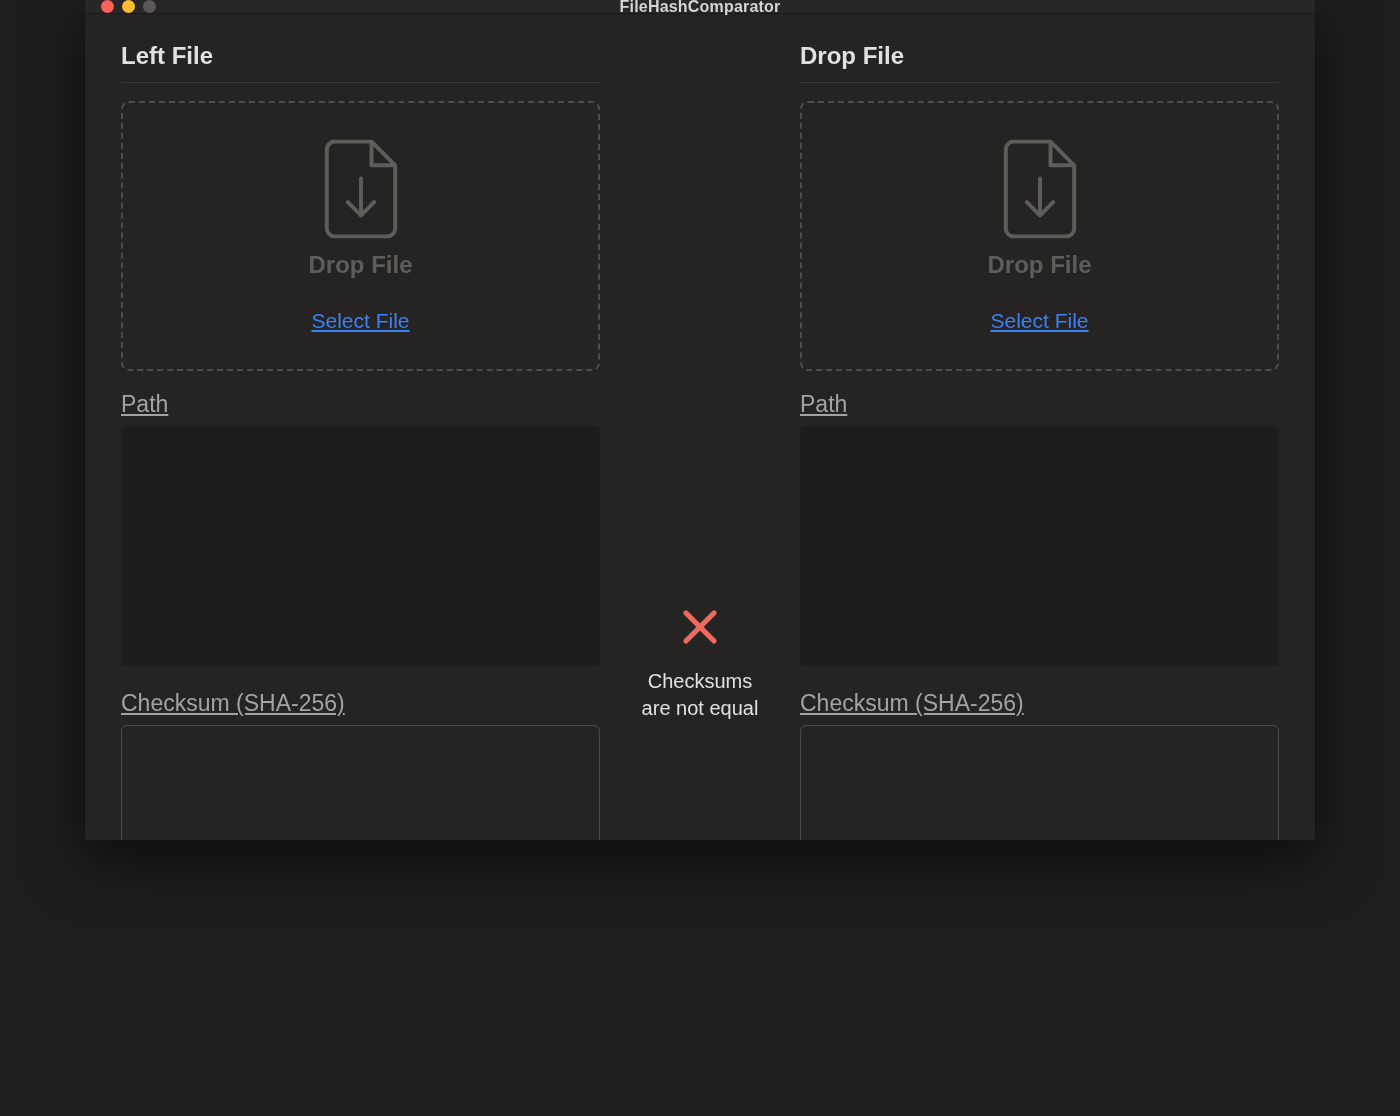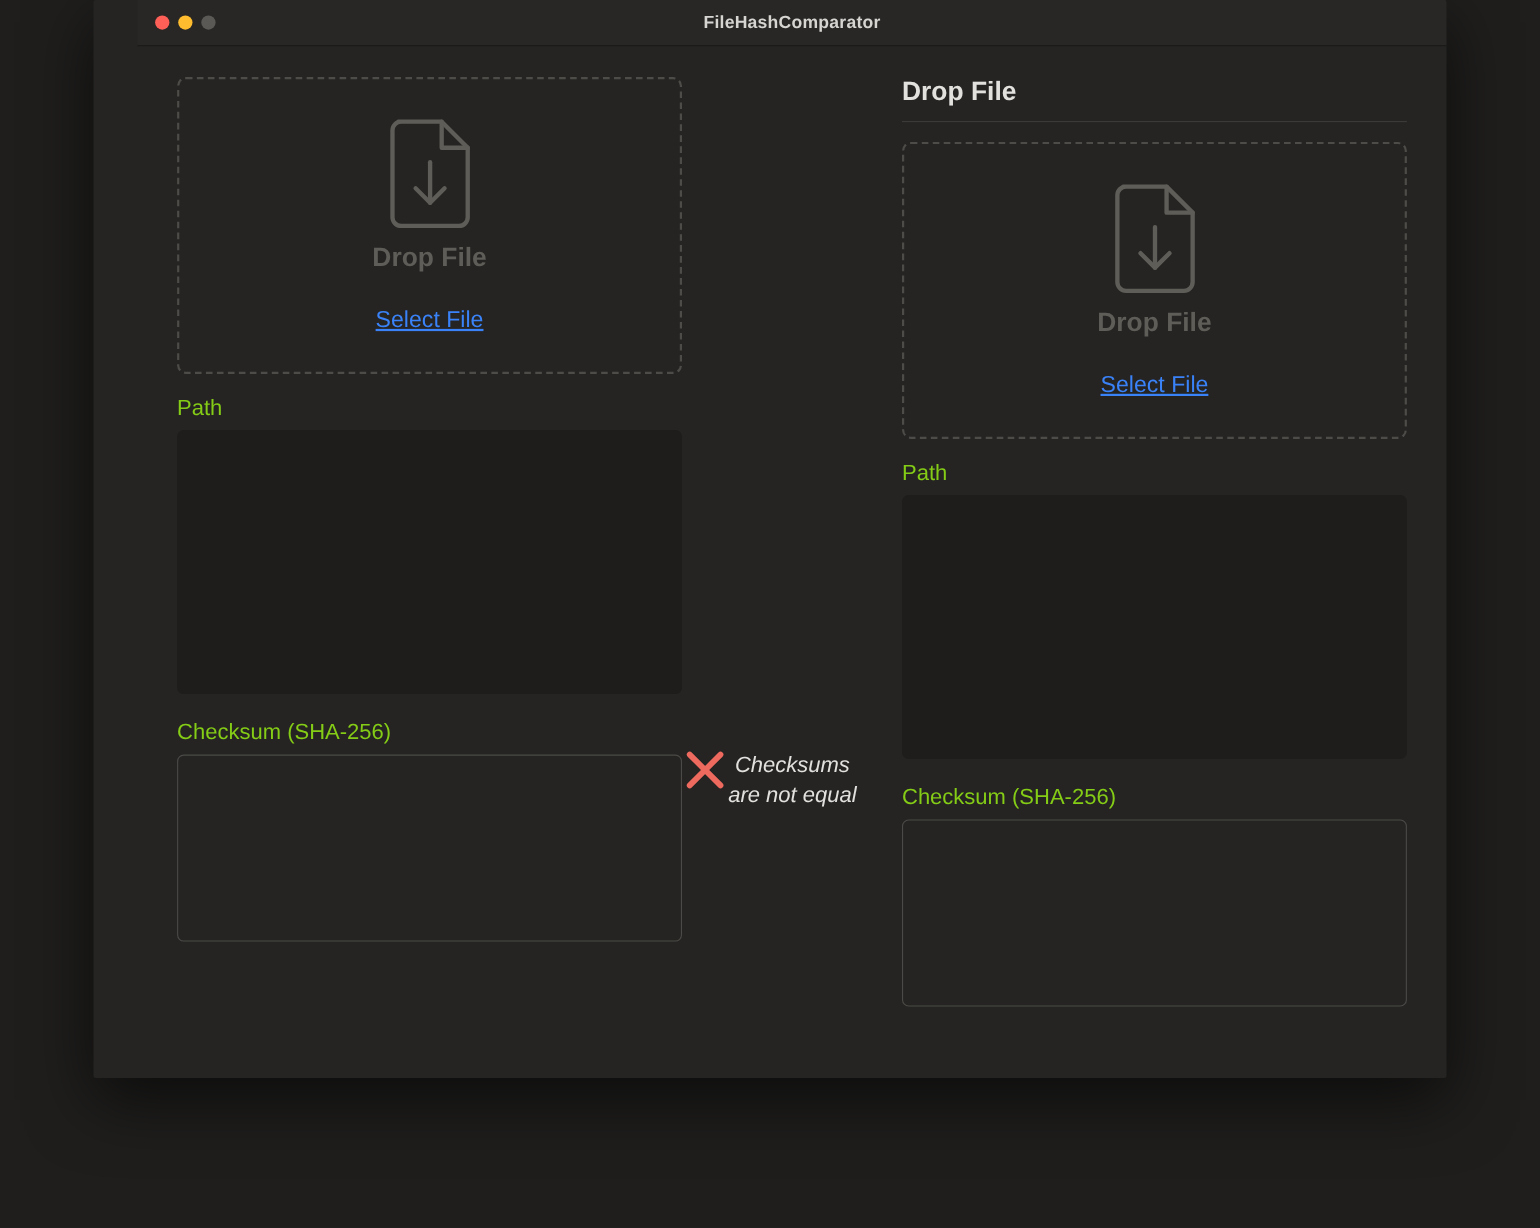--- a/index.html
+++ b/index.html
@@ -4,29 +4,28 @@
   <style>
     * { box-sizing: border-box; margin: 0; padding: 0; }
     html, body { width: 100%; height: 100%; }
     body {
       font-family: -apple-system, BlinkMacSystemFont, "Segoe UI", Helvetica, Arial, sans-serif;
       background: #1f1e1d;
       overflow: hidden;
     }
     .window {
       width: 1230px;
-      height: 980px;
+      height: 840px;
       background: #252423;
       border-radius: 2px;
       box-shadow: 0 20px 60px rgba(0,0,0,0.6);
       overflow: hidden;
       display: flex;
       flex-direction: column;
       margin: 0 auto;
-      padding-left: 40px;
     }
     .titlebar {
       height: 42px;
       background: #282725;
       display: flex;
       align-items: center;
       position: relative;
       border-bottom: 1px solid #1b1a19;
     }
     .traffic {
@@ -81,24 +80,25 @@
     }
     .select-link {
       margin-top: 30px;
       color: #3a82f7;
       font-size: 21px;
       font-weight: 500;
       text-decoration: underline;
       cursor: pointer;
     }
     .field-label {
-      color: #84cc16;
-      font-size: 20px;
+      color: #a3a3a3;
+      font-size: 23px;
       font-weight: 500;
       margin-bottom: 8px;
+      text-decoration: underline;
     }
     .path-box {
       background: #1e1d1c;
       border-radius: 6px;
       height: 240px;
       margin-bottom: 24px;
       padding: 8px;
       color: #cfcdc9;
       font-size: 14px;
       word-break: break-all;
@@ -110,25 +110,24 @@
       border-radius: 6px;
       height: 170px;
       padding: 8px;
       color: #cfcdc9;
       font-size: 14px;
       word-break: break-all;
       overflow: auto;
     }
     .center {
       display: flex;
-      flex-direction: row;
+      flex-direction: column;
       align-items: center;
-      justify-content: flex-start;
+      justify-content: center;
       padding-top: 390px;
-      font-style: italic;
     }
     .center svg { width: 42px; height: 42px; }
     .status-text {
       color: #e3e1de;
       font-size: 20px;
       font-weight: 500;
       text-align: center;
       margin-top: 16px;
       line-height: 1.35;
       white-space: pre-line;
@@ -143,20 +142,21 @@
       <div class="dot red"></div>
       <div class="dot amber"></div>
       <div class="dot grey"></div>
     </div>
     <div class="title">FileHashComparator</div>
   </div>
 
   <div class="content">
 
     <div class="panel">
+      <div class="section-heading">Left File</div>
 
       <div class="dropzone">
         <span>
           <svg viewBox="0 0 64 76" fill="none" stroke="#5f5d58" stroke-width="3" stroke-linecap="round" stroke-linejoin="round">
             <path d="M10 2 H40 L58 20 V68 a6 6 0 0 1 -6 6 H12 a6 6 0 0 1 -6 -6 V8 a6 6 0 0 1 6 -6 Z"></path>
             <path d="M40 2 V20 H58"></path>
             <path d="M32 30 V58"></path>
             <path d="M22 48 L32 58 L42 48"></path>
           </svg>
         </span>

